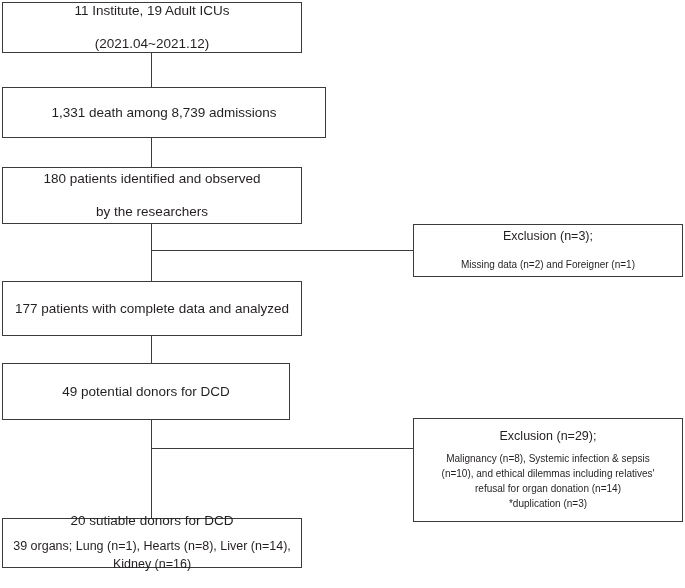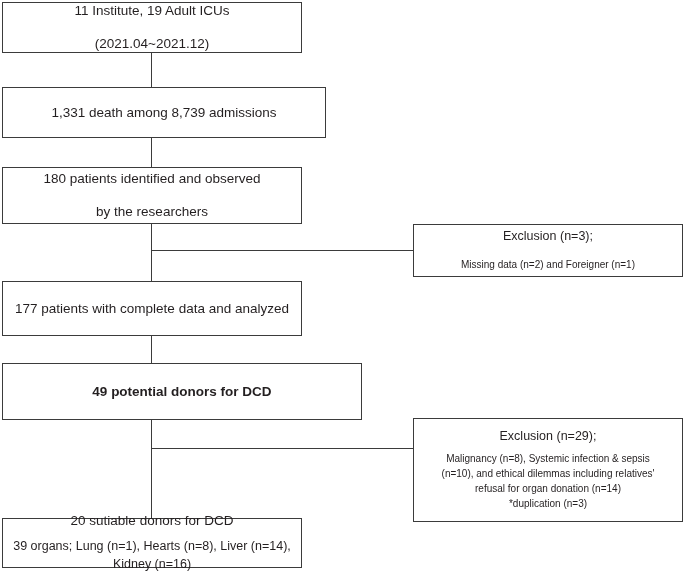--- a/index.html
+++ b/index.html
@@ -104,21 +104,21 @@
 
   <div class="box main-box" style="left:2px; top:167px; width:300px; height:57px;">
     <span class="line">180 patients identified and observed</span>
     <span class="line">by the researchers</span>
   </div>
 
   <div class="box main-box" style="left:2px; top:281px; width:300px; height:55px;">
     <span class="line">177 patients with complete data and analyzed</span>
   </div>
 
-  <div class="box main-box" style="left:2px; top:363px; width:360px; height:57px;font-weight:bold;">
+  <div class="box main-box" style="left:2px; top:363px; width:288px; height:57px;">
     <span class="line">49 potential donors for DCD</span>
   </div>
 
   <div class="box" style="left:2px; top:518px; width:300px; height:50px;">
     <span class="title-line">20 sutiable donors for DCD</span>
     <span class="sub-line">39 organs; Lung (n=1), Hearts (n=8), Liver (n=14),</span>
     <span class="sub-line">Kidney (n=16)</span>
   </div>
 
   <div class="box excl-box excl-1" style="left:413px; top:224px; width:270px; height:53px;">

